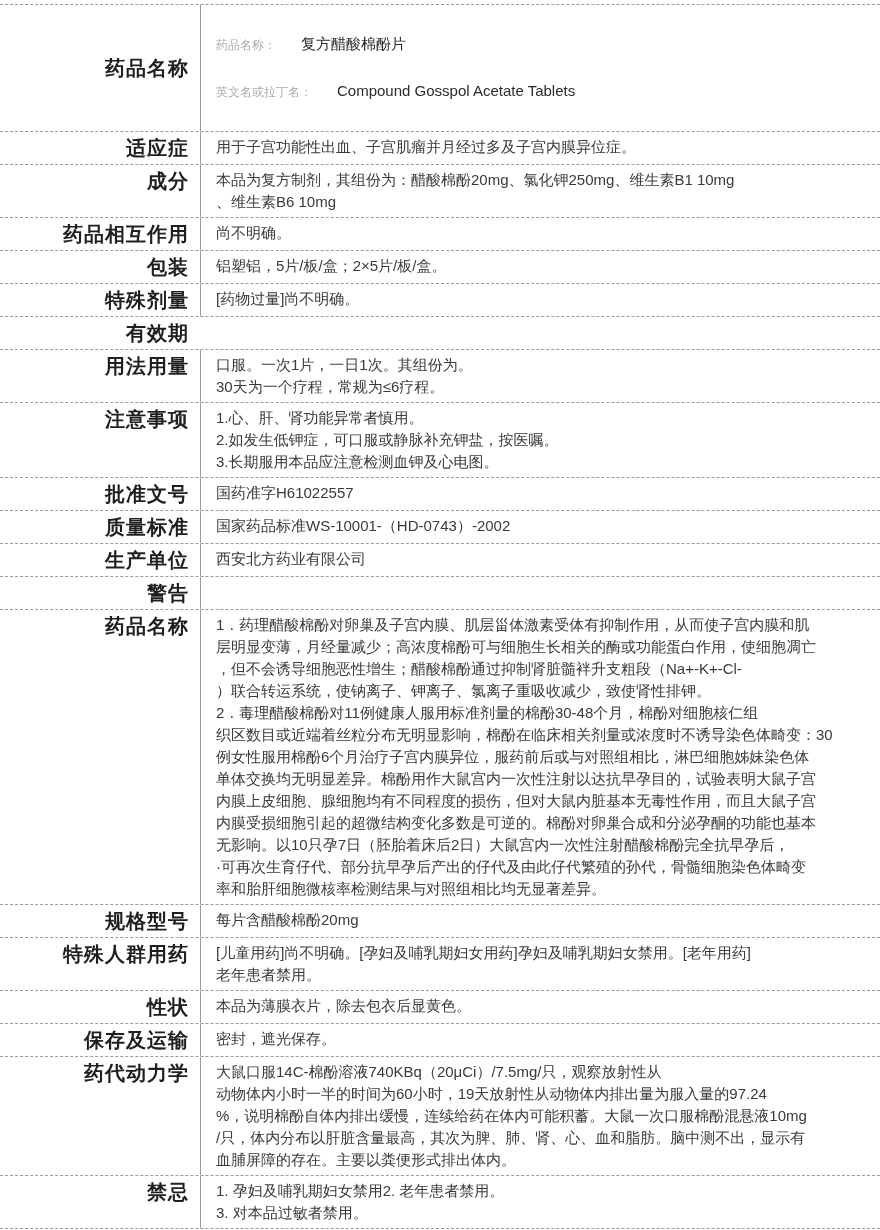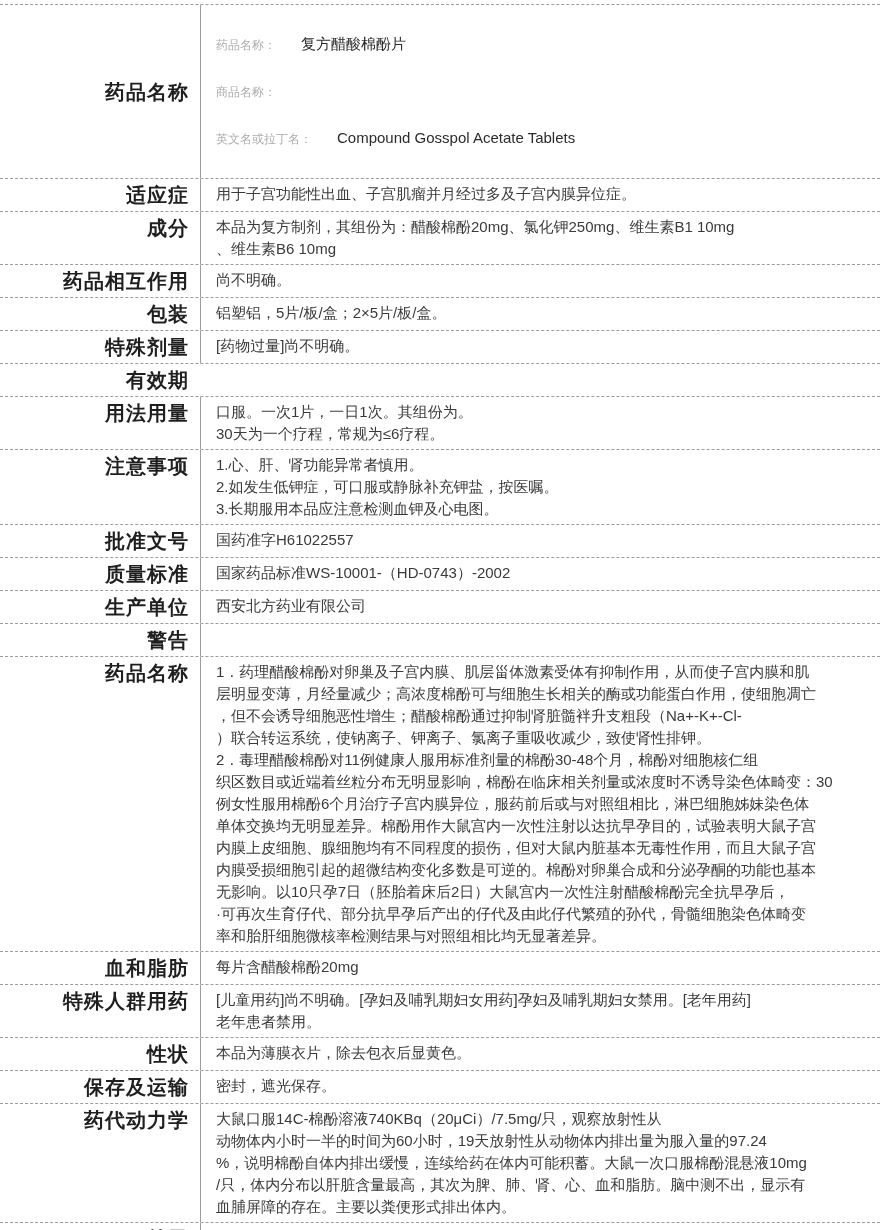--- a/index.html
+++ b/index.html
@@ -74,23 +74,20 @@
 </head>
 <body>
 
 <div class="doc-table">
 
   <div class="row name-row">
     <div class="label-cell">药品名称</div>
     <div class="value-cell">
       <div class="field-line">
         <span class="muted">药品名称：</span><span class="field-value">复方醋酸棉酚片</span>
-      </div>
-      <div class="field-line">
-        <span class="muted">商品名称：</span><span class="field-value"></span>
       </div>
       <div class="field-line">
         <span class="muted">英文名或拉丁名：</span><span class="field-value">Compound Gosspol Acetate Tablets</span>
       </div>
     </div>
   </div>
 
   <div class="row">
     <div class="label-cell">适应症</div>
     <div class="value-cell">用于子宫功能性出血、子宫肌瘤并月经过多及子宫内膜异位症。</div>
@@ -165,21 +162,21 @@
 例女性服用棉酚6个月治疗子宫内膜异位，服药前后或与对照组相比，淋巴细胞姊妹染色体
 单体交换均无明显差异。棉酚用作大鼠宫内一次性注射以达抗早孕目的，试验表明大鼠子宫
 内膜上皮细胞、腺细胞均有不同程度的损伤，但对大鼠内脏基本无毒性作用，而且大鼠子宫
 内膜受损细胞引起的超微结构变化多数是可逆的。棉酚对卵巢合成和分泌孕酮的功能也基本
 无影响。以10只孕7日（胚胎着床后2日）大鼠宫内一次性注射醋酸棉酚完全抗早孕后，
 ·可再次生育仔代、部分抗早孕后产出的仔代及由此仔代繁殖的孙代，骨髓细胞染色体畸变
 率和胎肝细胞微核率检测结果与对照组相比均无显著差异。</div>
   </div>
 
   <div class="row">
-    <div class="label-cell">血和脂肪</div>
+    <div class="label-cell">规格型号</div>
     <div class="value-cell">每片含醋酸棉酚20mg</div>
   </div>
 
   <div class="row">
     <div class="label-cell">特殊人群用药</div>
     <div class="value-cell">[儿童用药]尚不明确。[孕妇及哺乳期妇女用药]孕妇及哺乳期妇女禁用。[老年用药]
 老年患者禁用。</div>
   </div>
 
   <div class="row">

